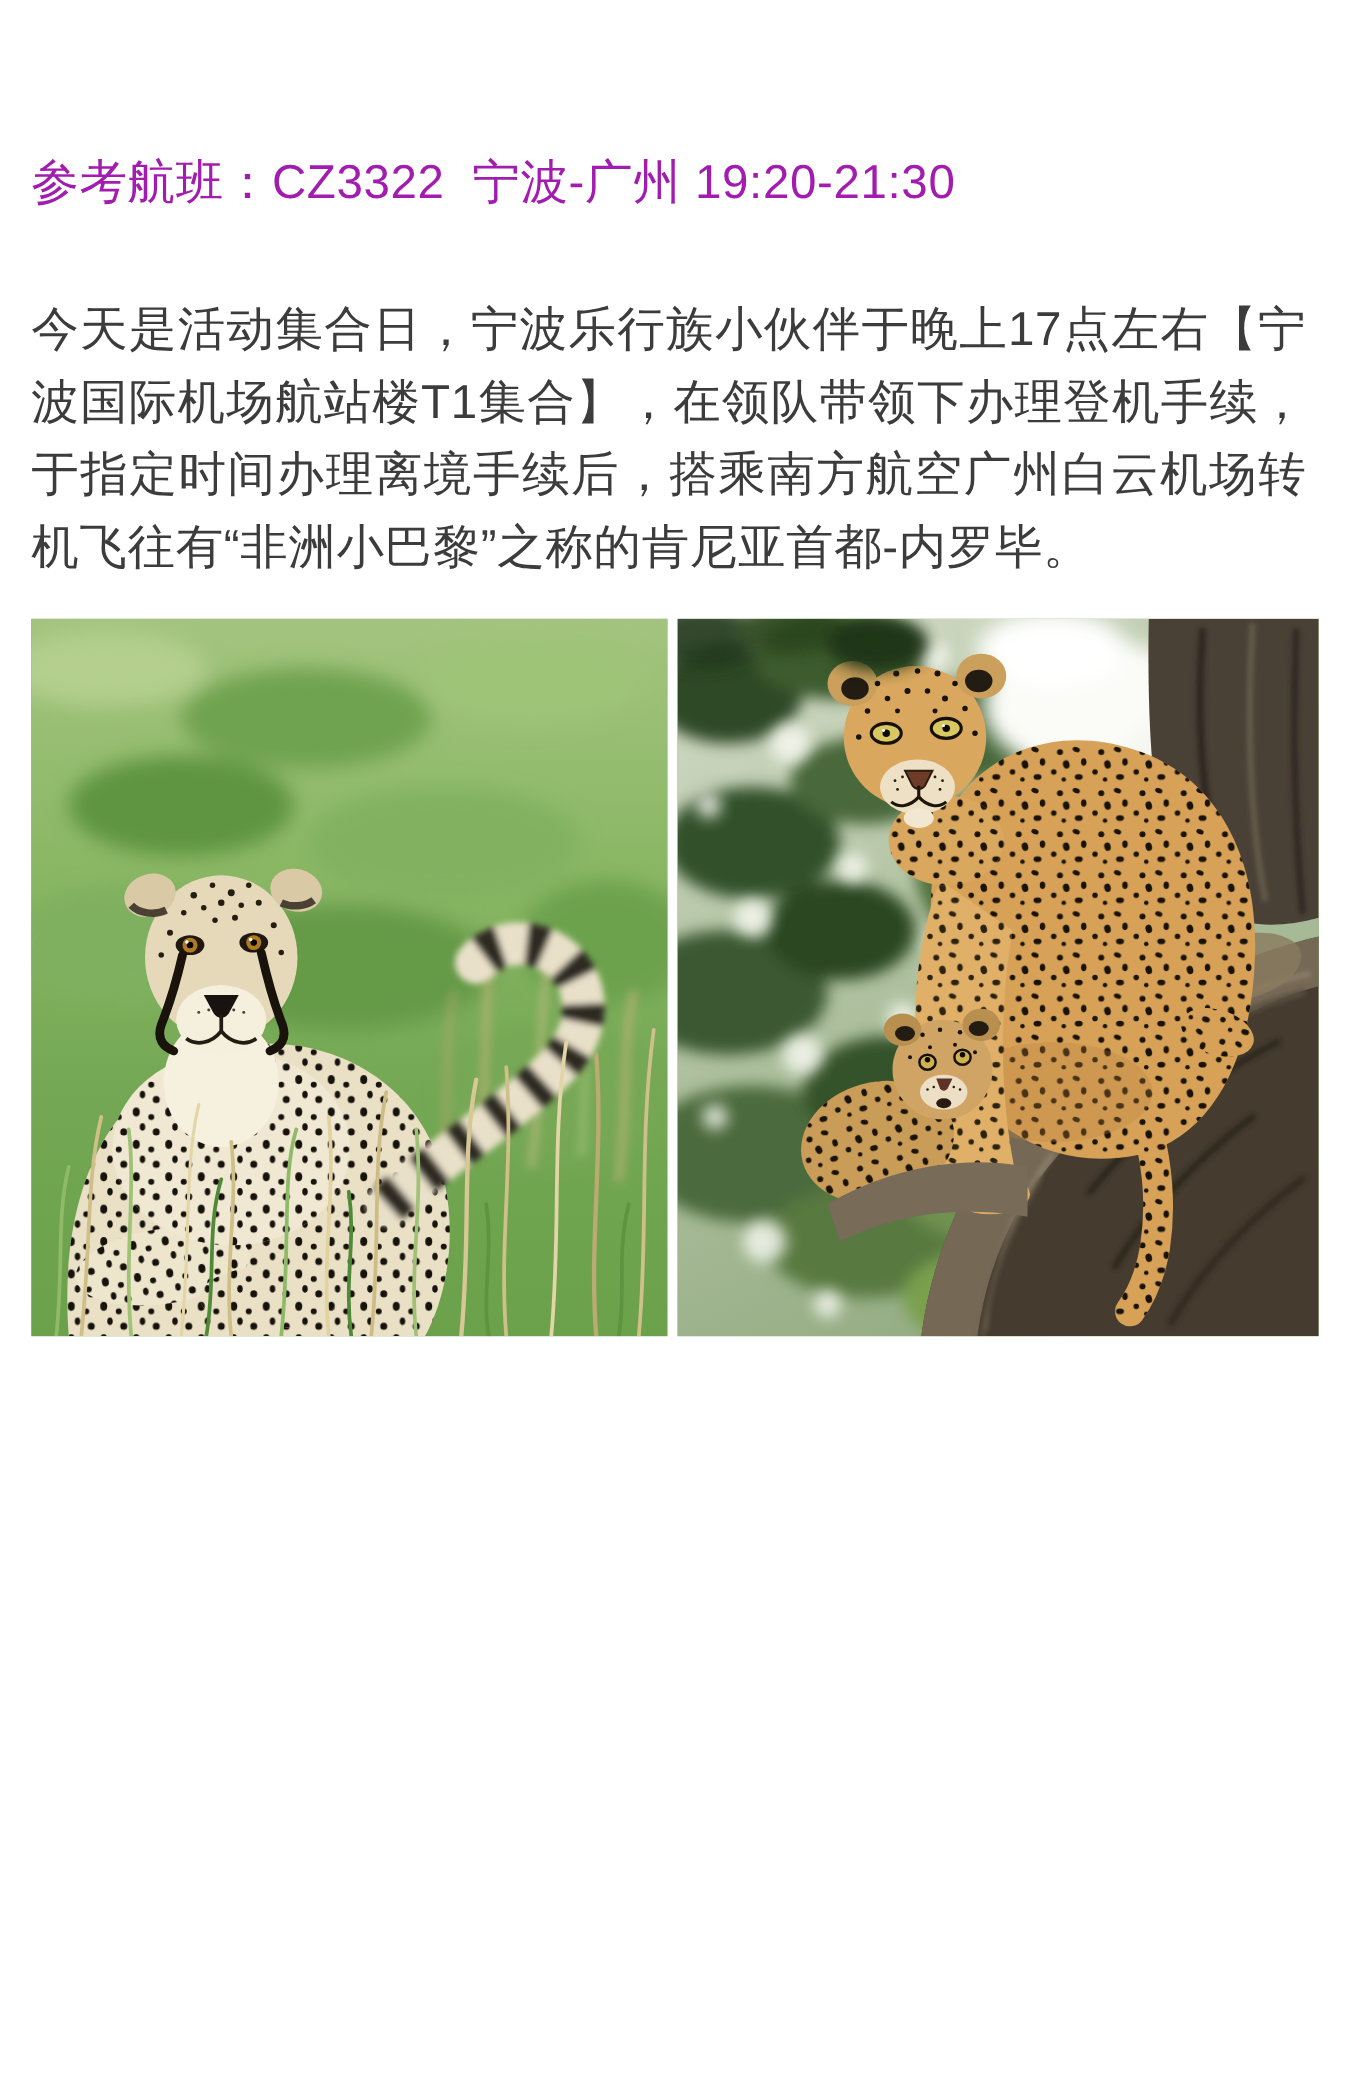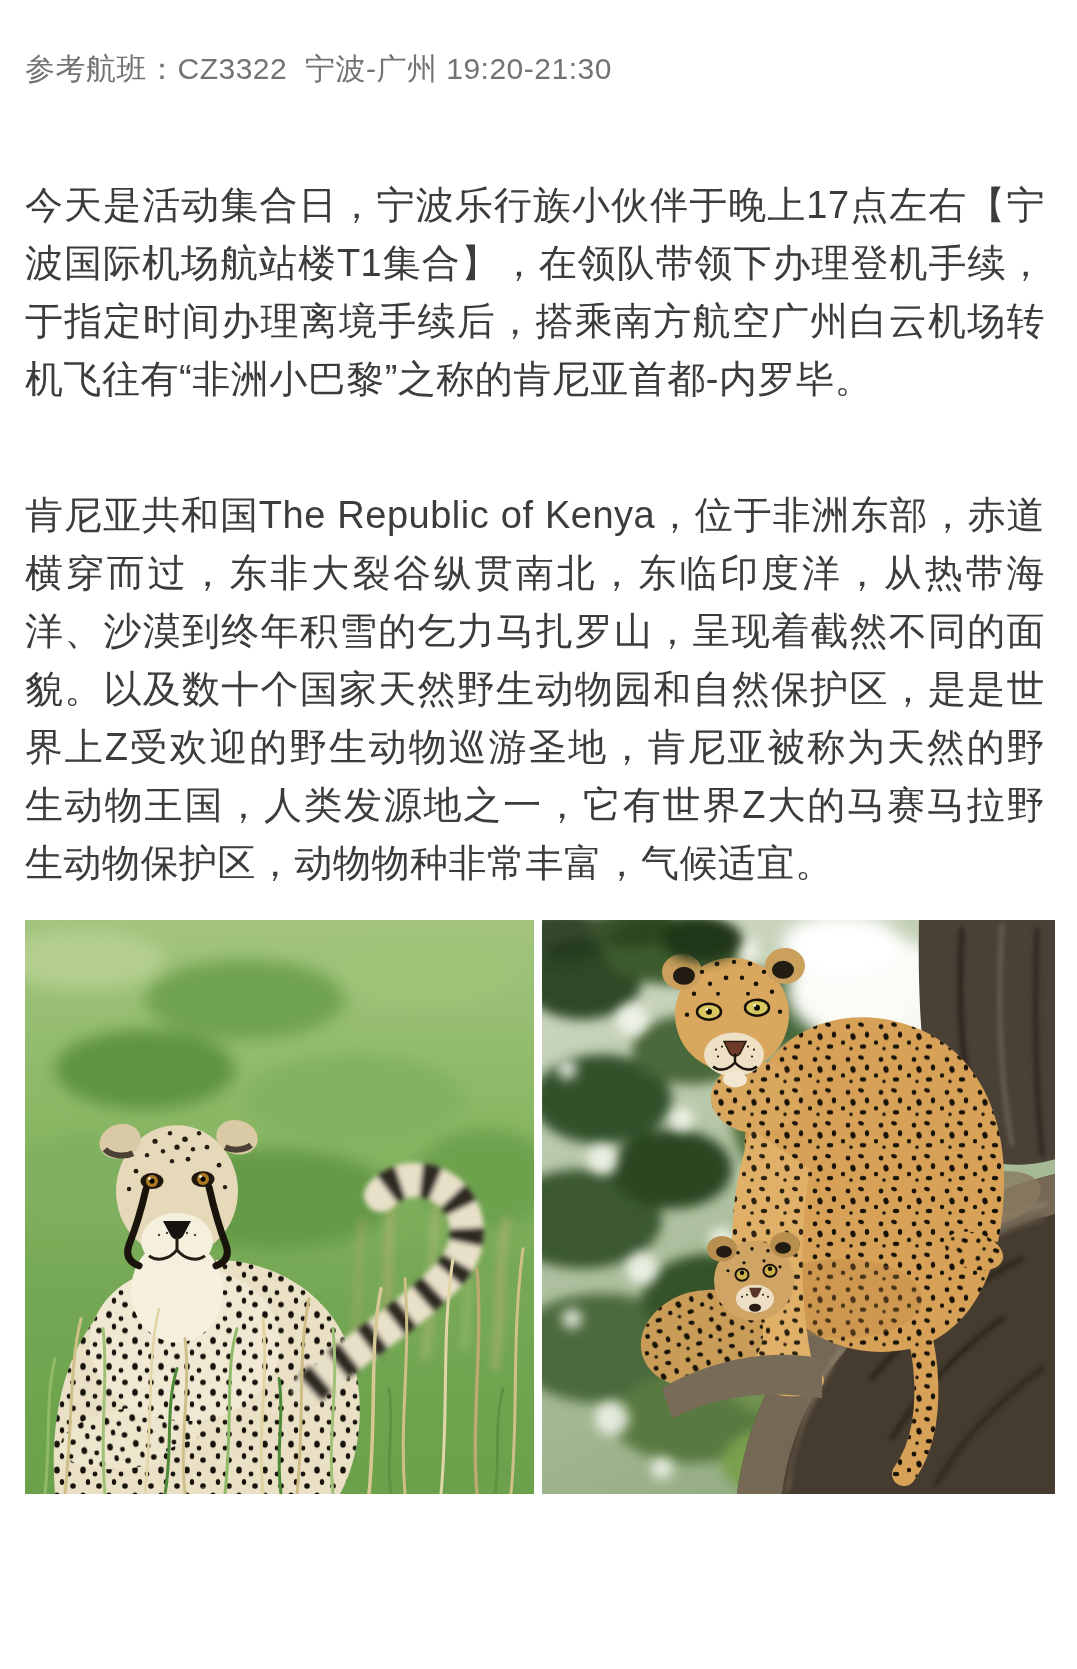--- a/index.html
+++ b/index.html
@@ -1,42 +1,41 @@
 <!DOCTYPE html>
 <html><head>
 <meta charset="utf-8">
 <style>
   html,body{margin:0;padding:0;background:#ffffff;}
   body{width:1077px;height:1669px;position:relative;overflow:hidden;
        font-family:"Liberation Sans","DejaVu Sans",sans-serif;}
   .page{position:relative;width:1077px;height:1669px;background:#fff;}
   .heading{margin:75px 32px 0 25px;font-size:40px;line-height:48px;
            font-weight:bold;color:#101010;letter-spacing:0.5px;}
-  .flight{margin:40px 32px 0 25px;font-size:30px;line-height:58px;
-          color:#737373;white-space:pre-wrap;letter-spacing:0.5px;}
-  .para{margin:78px 32px 0 25px;font-size:38px;line-height:58px;
+  .flight{margin:117px 32px 0 25px;font-size:38px;line-height:58px;
+          color:#a21caf;white-space:pre-wrap;letter-spacing:0.5px;}
+  .para{margin:60px 32px 0 25px;font-size:38px;line-height:58px;
         color:#3c3c3c;text-align:justify;letter-spacing:0.5px;
         word-break:break-all;}
   .photo-row{display:flex;gap:8px;margin:28px 0 0 25px;}
   .photo{height:574px;overflow:hidden;background:#88a868;}
   .photo.left{width:509px;}
   .photo.right{width:513px;}
   .photo svg{display:block;width:100%;height:100%;}
 </style>
 </head>
 <body>
 
 <div class="page">
 
 
   <div class="flight">参考航班：CZ3322  宁波-广州 19:20-21:30</div>
 
   <div class="para">今天是活动集合日，宁波乐行族小伙伴于晚上17点左右【宁波国际机场航站楼T1集合】，在领队带领下办理登机手续，于指定时间办理离境手续后，搭乘南方航空广州白云机场转机飞往有“非洲小巴黎”之称的肯尼亚首都-内罗毕。</div>
 
-  <div class="para">肯尼亚共和国The Republic of Kenya，位于非洲东部，赤道横穿而过，东非大裂谷纵贯南北，东临印度洋，从热带海洋、沙漠到终年积雪的乞力马扎罗山，呈现着截然不同的面貌。以及数十个国家天然野生动物园和自然保护区，是是世界上Z受欢迎的野生动物巡游圣地，肯尼亚被称为天然的野生动物王国，人类发源地之一，它有世界Z大的马赛马拉野生动物保护区，动物物种非常丰富，气候适宜。</div>
 
   <div class="photo-row">
 
     <div class="photo left">
       <svg viewBox="0 0 509 576" preserveAspectRatio="none">
         <defs>
           <linearGradient id="grassGrad" x1="0" y1="0" x2="0" y2="1">
             <stop offset="0%" stop-color="#a3c47f"></stop>
             <stop offset="35%" stop-color="#8ab764"></stop>
             <stop offset="65%" stop-color="#74a854"></stop>

